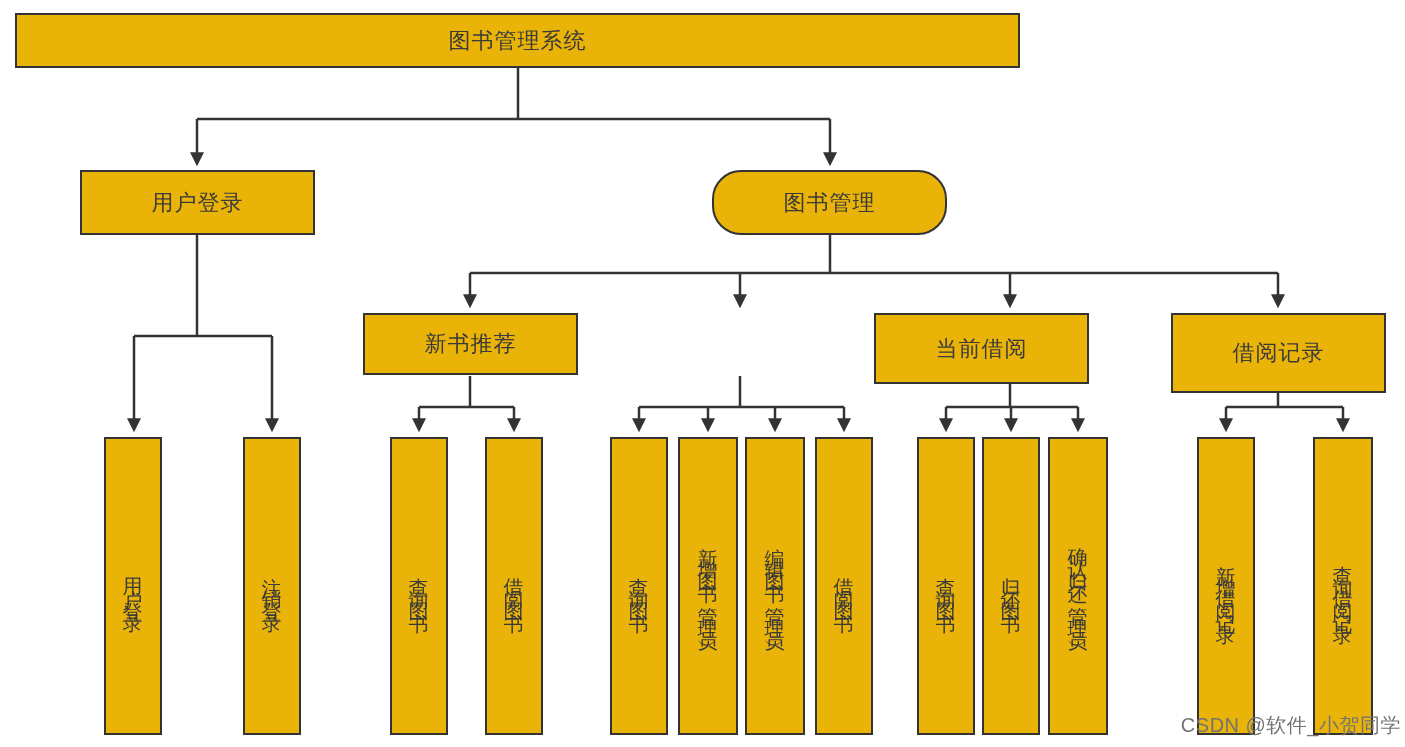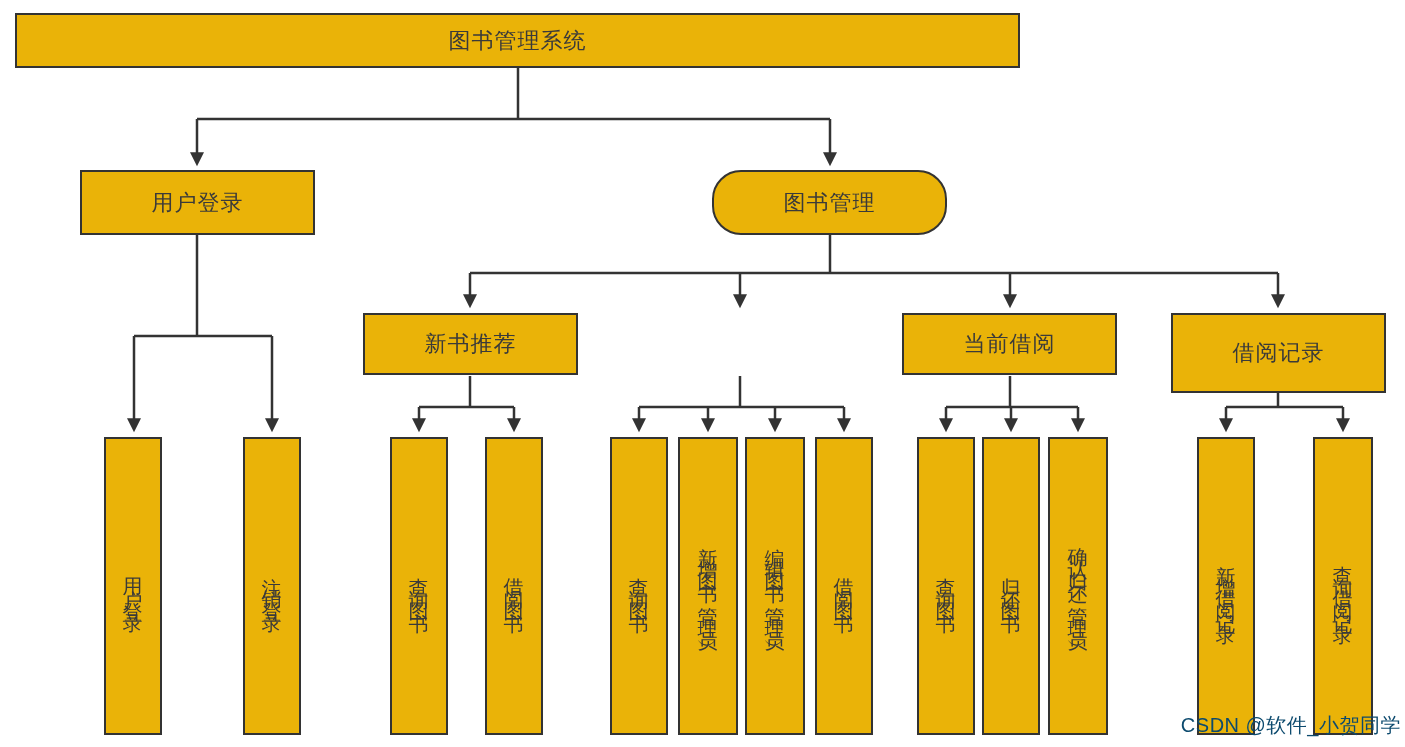--- a/index.html
+++ b/index.html
@@ -27,40 +27,40 @@
     text-orientation:mixed;
     font-size:20px;
     letter-spacing:12px;
     line-height:1;
   }
   .root{left:15px;top:13px;width:1005px;height:55px;}
   .l2a{left:80px;top:170px;width:235px;height:65px;}
   .l2b{left:712px;top:170px;width:235px;height:65px;border-radius:29px;}
   .l3a{left:363px;top:313px;width:215px;height:62px;}
   .l3b{left:633px;top:313px;width:215px;height:62px;}
-  .l3c{left:902px;top:313px;width:215px;height:62px;}
+  .l3c{left:874px;top:313px;width:215px;height:71px;}
   .l3d{left:1171px;top:313px;width:215px;height:80px;}
   .lf0{left:104px;}
   .lf1{left:243px;}
   .lf2{left:390px;}
   .lf3{left:485px;}
   .lf4{left:610px;}
   .lf5{left:678px;width:60px;}
   .lf6{left:745px;width:60px;}
   .lf7{left:815px;}
   .lf8{left:917px;}
   .lf9{left:982px;}
   .lf10{left:1048px;width:60px;}
   .lf11{left:1197px;}
   .lf12{left:1313px;width:60px;}
   .watermark{
     position:absolute;
     right:4px;top:712px;
     font-size:20px;
-    color:#0c4a6e;
+    color:#737373;
     letter-spacing:0.5px;
     white-space:nowrap;
   }
 </style>
 </head>
 <body>
 
 <div class="canvas">
 
   <svg class="lines" viewBox="0 0 1405 747" xmlns="http://www.w3.org/2000/svg">

